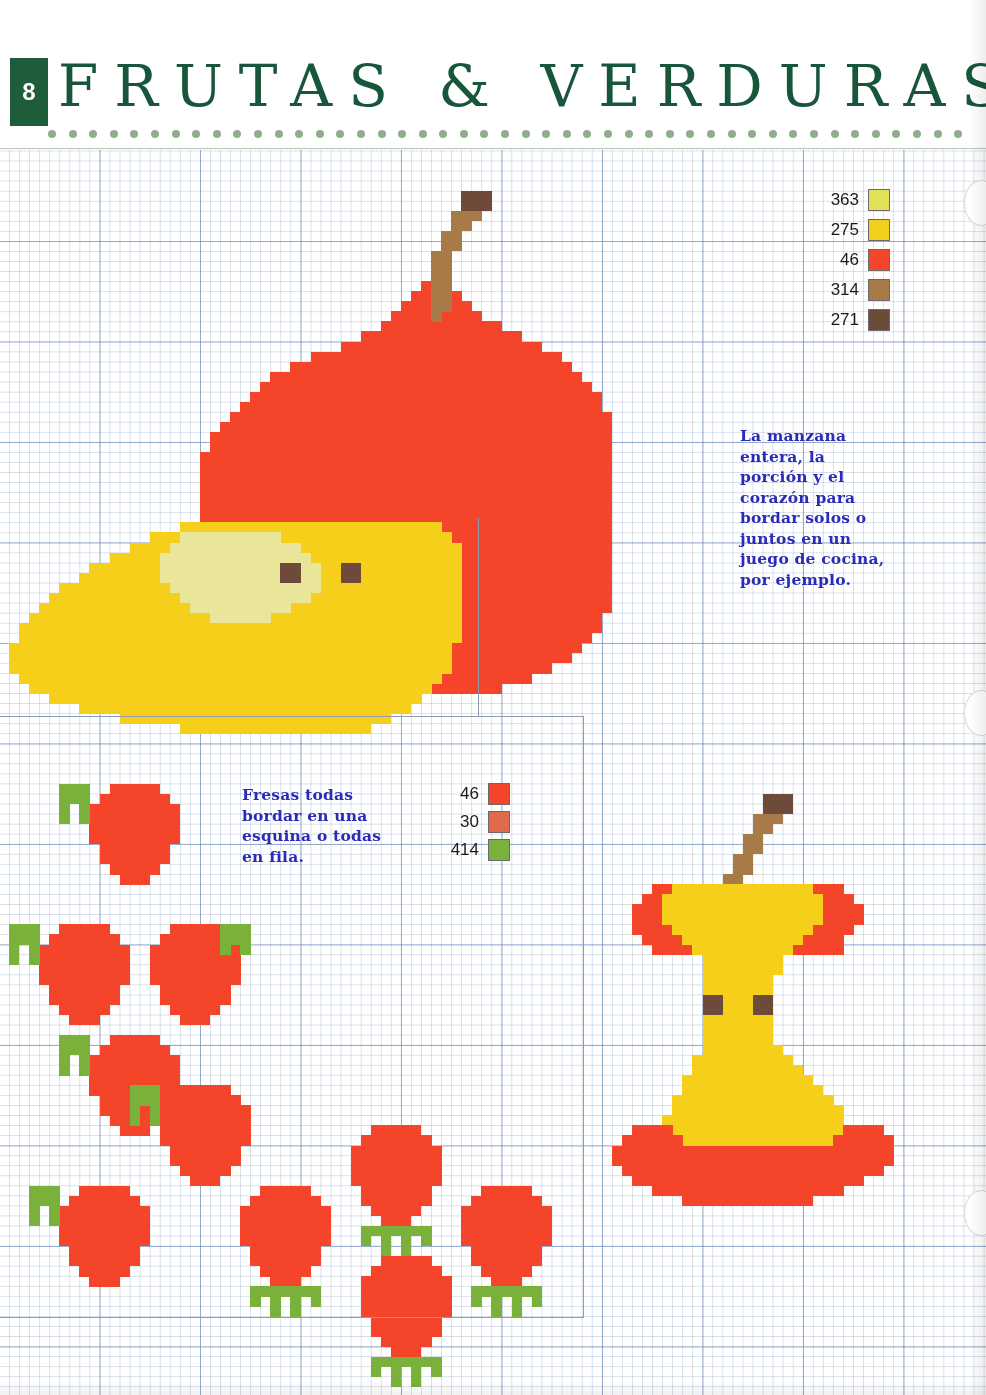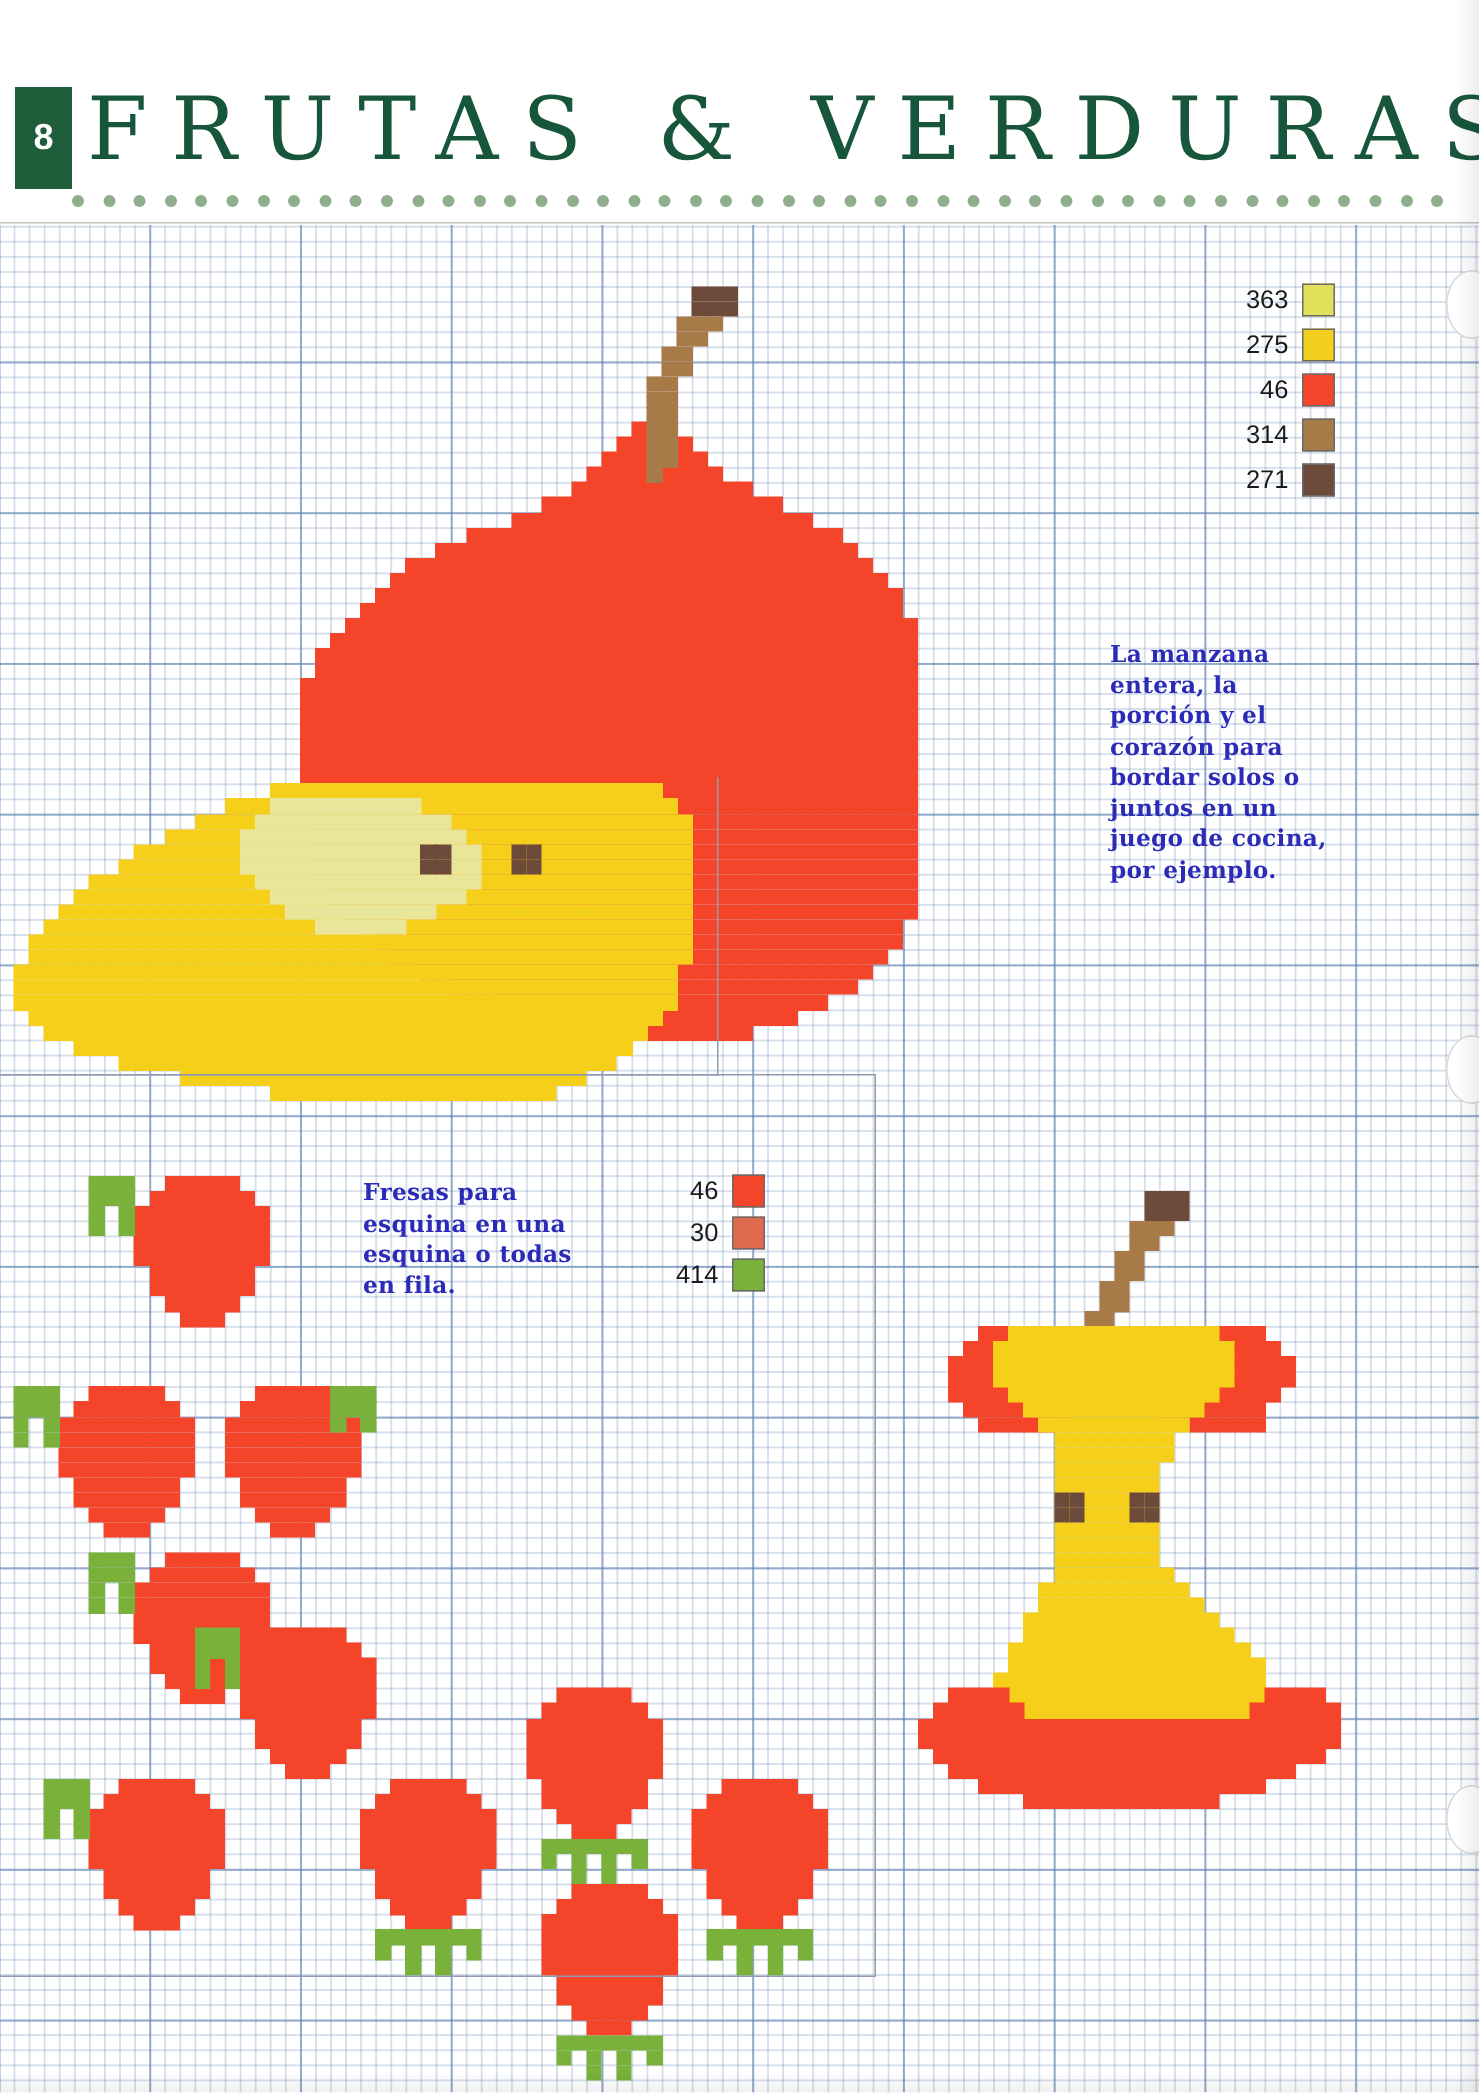--- a/index.html
+++ b/index.html
@@ -522,21 +522,21 @@
       <span class="legend-sw" style="background: rgb(224, 106, 78);"></span>
     </div>
     <div class="legend-row">
       <span class="legend-num">414</span>
       <span class="legend-sw" style="background: rgb(121, 177, 58);"></span>
     </div>
   </div>
 
 <div class="caption" id="caption-apple" style="left:740px;top:378px;width:150px;margin-top:48px;">La manzana entera, la porción y el corazón para bordar solos o juntos en un juego de cocina, por ejemplo.</div>
 
-<div class="caption" id="caption-straw" style="left:242px;top:785px;width:140px;">Fresas para esquina en una esquina o todas en fila.</div>
+<div class="caption" id="caption-straw" style="left:242px;top:785px;width:140px;">Fresas todas bordar en una esquina o todas en fila.</div>
 
 <div class="panel" style="left:-2px;top:716px;width:584px;height:600px;"></div>
 <div class="panel" style="left:-2px;top:518px;width:480px;height:198px;border-top:none;border-left:none;"></div>
 
 <div class="hole right" style="top:180px;"></div>
 <div class="hole right" style="top:690px;"></div>
 <div class="hole right" style="top:1190px;"></div>
 
 <div class="edge-shadow"></div>
 <div class="bottom-shadow"></div>

